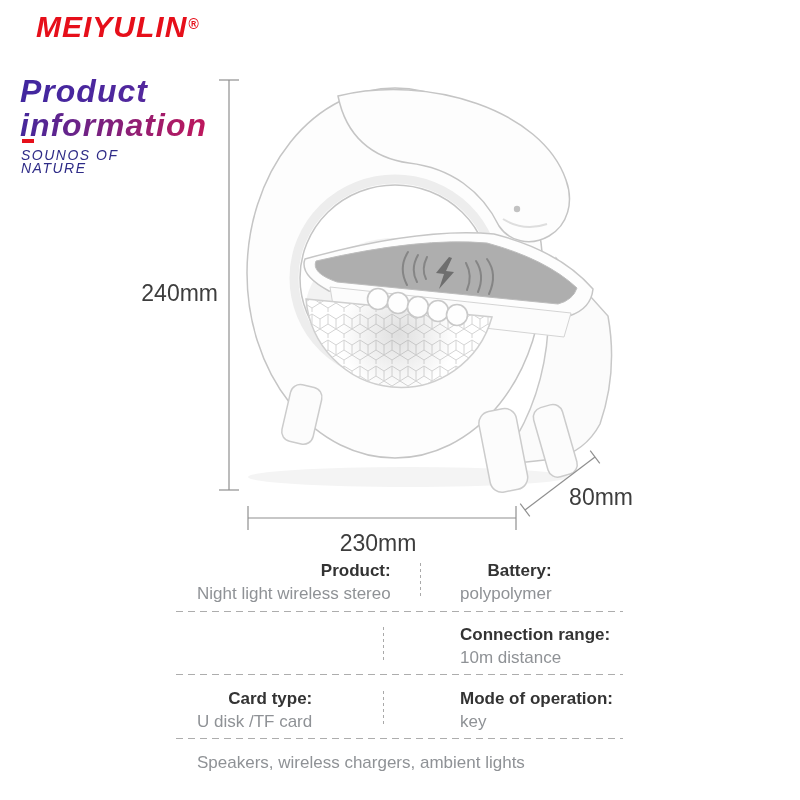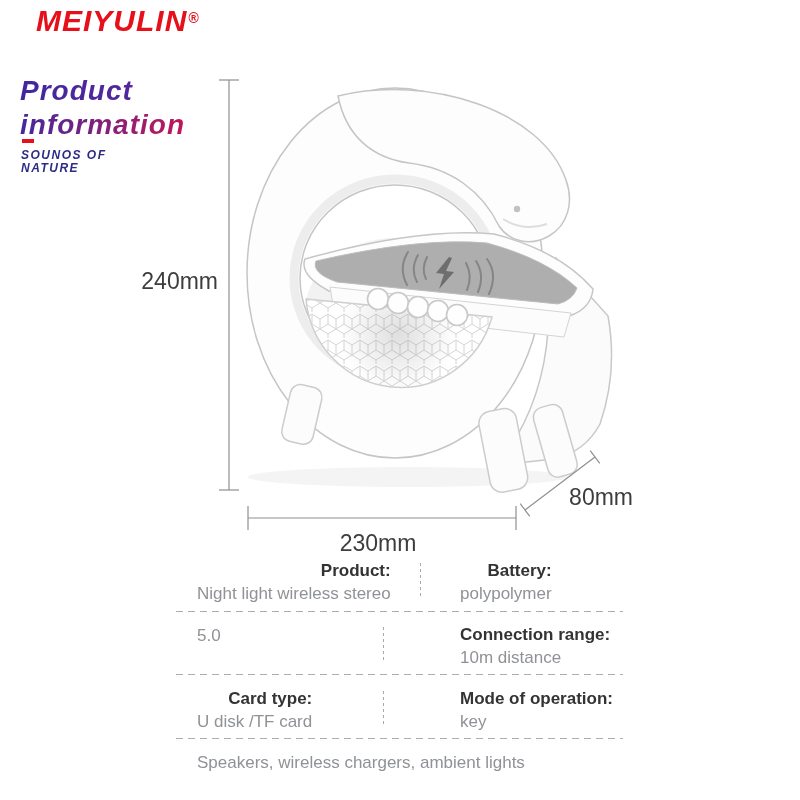--- a/index.html
+++ b/index.html
@@ -1,36 +1,36 @@
 <!DOCTYPE html>
 <html><head>
 <meta charset="utf-8">
 <style>
   html,body{margin:0;padding:0;background:#ffffff;}
   body{width:800px;height:800px;position:relative;overflow:hidden;
        font-family:"Liberation Sans", sans-serif;}
   .abs{position:absolute;}
 
   
-  .brand{left:36px;top:4px;font-size:30px;font-weight:800;font-style:italic;
+  .brand{left:36px;top:10px;font-size:30px;font-weight:800;font-style:italic;
          color:#e60f1a;letter-spacing:1px;white-space:nowrap;}
   .brand sup{font-size:14px;font-weight:800;vertical-align:8px;margin-left:1px;}
-  .title{left:20px;top:74px;font-size:28px;line-height:34px;font-weight:800;
+  .title{left:20px;top:74px;font-size:32px;line-height:34px;font-weight:800;
          font-style:italic;letter-spacing:1px;white-space:nowrap;}
   .title .l1{background:linear-gradient(90deg,#41279f,#5c289c);
              -webkit-background-clip:text;background-clip:text;color:transparent;display:block;}
   .title .l2{background:linear-gradient(90deg,#45289c,#a81b67 80%,#bf175c);
              -webkit-background-clip:text;background-clip:text;color:transparent;display:block;}
   .title-dash{left:22px;top:139px;width:12px;height:4px;background:#e60f1a;}
-  .tagline{left:21px;top:149px;font-size:12px;line-height:13px;font-weight:700;
+  .tagline{left:21px;top:149px;font-size:14px;line-height:13px;font-weight:400;
            font-style:italic;color:#2e2b87;letter-spacing:1.5px;white-space:nowrap;}
 
   
   .dim{color:#3d3d3d;font-size:23px;white-space:nowrap;}
-  .dim-h{left:128px;top:268px;width:90px;text-align:right;}
+  .dim-h{left:128px;top:280px;width:90px;text-align:right;}
   .dim-w{left:330px;top:530px;width:96px;text-align:center;}
   .dim-d{left:563px;top:484px;width:70px;text-align:right;}
 
   
   .hsep{height:1px;left:176px;width:447px;
         background:repeating-linear-gradient(90deg,#adadad 0 7px,transparent 7px 12px);}
   .vsep{width:1px;height:34px;
         background:repeating-linear-gradient(180deg,#a9a9a9 0 3px,transparent 3px 6px);}
   .cell{position:absolute;white-space:nowrap;}
   .cell .lbl{font-size:17px;font-weight:700;color:#333333;line-height:22px;text-align:right;}
@@ -145,21 +145,20 @@
     <div class="val">Night light wireless stereo</div>
   </div>
   <div class="cell c2" style="top:560px">
     <div class="lbl">Battery:</div>
     <div class="val">polypolymer</div>
   </div>
   <div class="abs vsep" style="left:420px;top:563px"></div>
   <div class="abs hsep" style="top:611px"></div>
 
   <div class="cell c1" style="top:624px">
-    <div class="val">5.0</div>
   </div>
   <div class="cell c2" style="top:624px">
     <div class="lbl">Connection range:</div>
     <div class="val">10m distance</div>
   </div>
   <div class="abs vsep" style="left:383px;top:627px"></div>
   <div class="abs hsep" style="top:674px"></div>
 
   <div class="cell c1" style="top:688px">
     <div class="lbl">Card type:</div>

